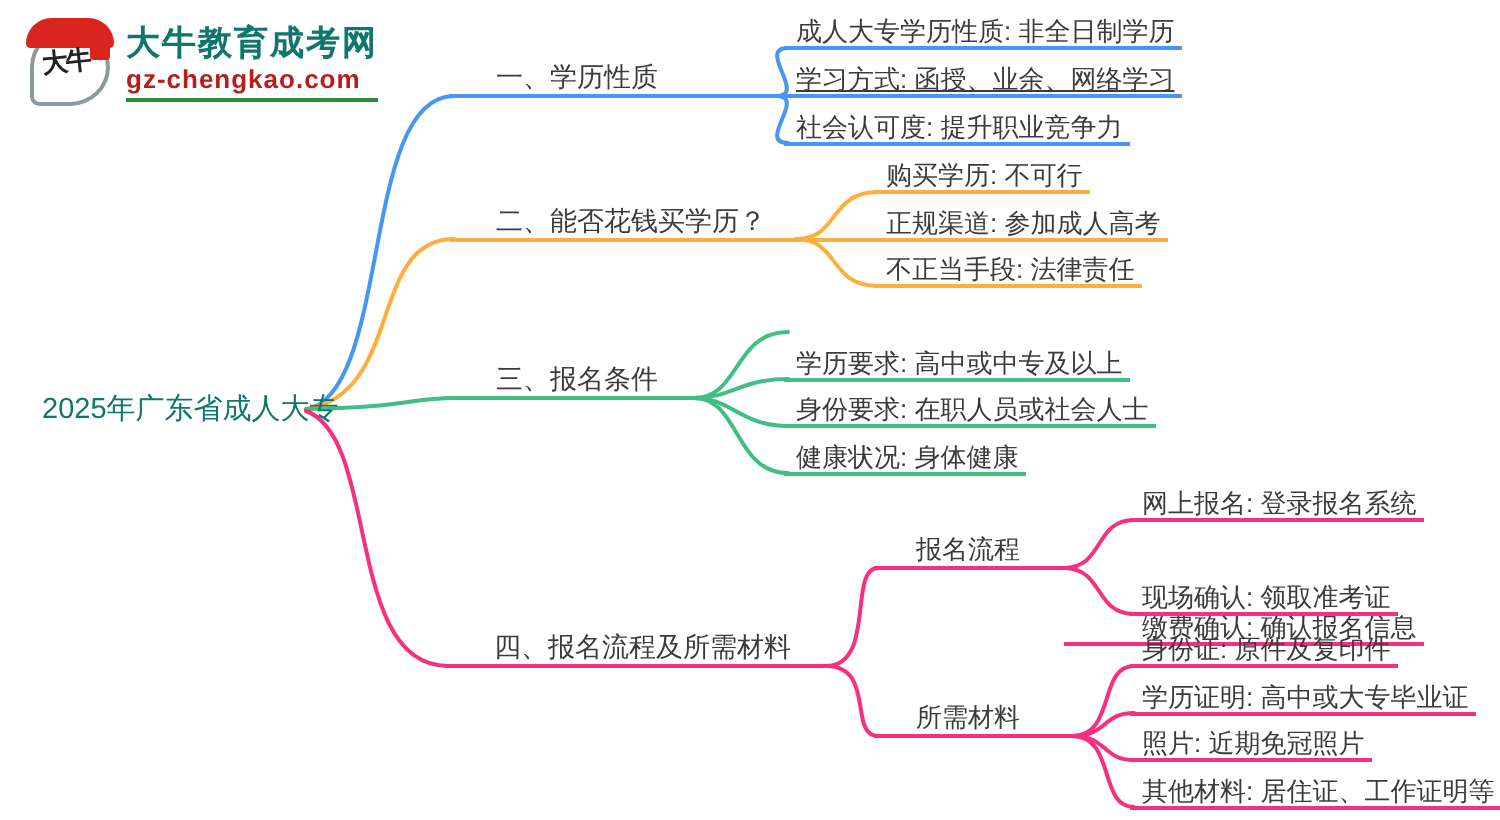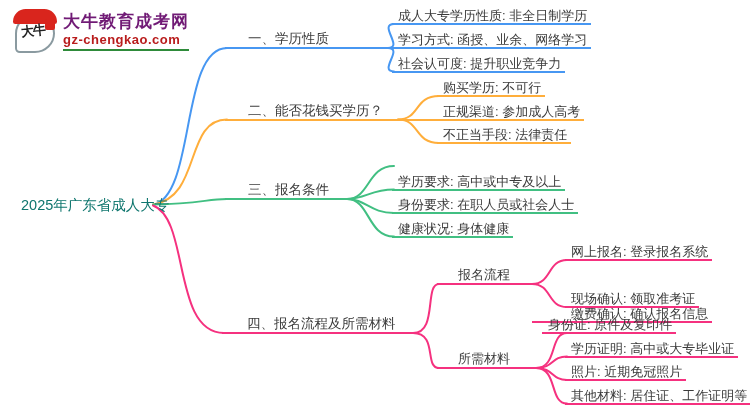--- a/index.html
+++ b/index.html
@@ -61,48 +61,48 @@
   </svg>
 
   <div class="logo">
     <div class="logo-icon">
       <div class="logo-bubble"></div>
       <div class="logo-arc" style="background: rgb(217, 37, 29);"></div>
       <span class="logo-chars">大牛</span>
       <div class="logo-seal" style="background: rgb(217, 37, 29);"></div>
     </div>
     <div class="logo-text" style="border-bottom-color: rgb(46, 139, 58);">
-      <div class="logo-name" style="color: #701a75;">大牛教育成考网</div>
+      <div class="logo-name" style="color: #0f766e;">大牛教育成考网</div>
       <div class="logo-url" style="color: #b91c1c;">gz-chengkao.com</div>
     </div>
   </div>
 
   <div class="lbl central" style="left:21px;top:196px;">2025年广东省成人大专</div>
 
   <div class="lbl node" style="left: 225px; top: 30px; width: 163px; padding-left: 23px; border-bottom-color: rgb(71, 151, 242);">一、学历性质</div>
   <div class="lbl leaf" style="left: 392px; top: 8px; padding-left: 6px; border-bottom-color: rgb(71, 151, 242);">成人大专学历性质: 非全日制学历</div>
-  <div class="lbl leaf" style="left: 388px; top: 32px; padding-left: 10px; border-bottom-color: rgb(71, 151, 242);">学习方式: 函授、业余、网络学习</div>
+  <div class="lbl leaf" style="left: 388px; top: 32px; padding-left: 10px; border-bottom-color: rgb(71, 151, 242); text-decoration: underline;">学习方式: 函授、业余、网络学习</div>
   <div class="lbl leaf" style="left: 392px; top: 55.5px; padding-left: 6px; border-bottom-color: rgb(71, 151, 242);">社会认可度: 提升职业竞争力</div>
 
   <div class="lbl node" style="left: 225px; top: 101.5px; width: 173px; padding-left: 23px; border-bottom-color: rgb(255, 174, 59);">二、能否花钱买学历？</div>
   <div class="lbl leaf" style="left: 437px; top: 80px; padding-left: 6px; border-bottom-color: rgb(255, 174, 59);">购买学历: 不可行</div>
   <div class="lbl leaf" style="left: 398px; top: 103.5px; padding-left: 45px; border-bottom-color: rgb(255, 174, 59);">正规渠道: 参加成人高考</div>
   <div class="lbl leaf" style="left: 437px; top: 127px; padding-left: 6px; border-bottom-color: rgb(255, 174, 59);">不正当手段: 法律责任</div>
 
   <div class="lbl node" style="left: 225px; top: 181px; width: 122px; padding-left: 23px; border-bottom-color: rgb(65, 191, 130);">三、报名条件</div>
   <div class="lbl leaf" style="left: 392px; top: 173.5px; padding-left: 6px; border-bottom-color: rgb(65, 191, 130);">学历要求: 高中或中专及以上</div>
   <div class="lbl leaf" style="left: 392px; top: 197px; padding-left: 6px; border-bottom-color: rgb(65, 191, 130);">身份要求: 在职人员或社会人士</div>
   <div class="lbl leaf" style="left: 392px; top: 220.5px; padding-left: 6px; border-bottom-color: rgb(65, 191, 130);">健康状况: 身体健康</div>
 
   <div class="lbl node" style="left: 222px; top: 315px; width: 191px; padding-left: 25px; border-bottom-color: rgb(245, 49, 127);">四、报名流程及所需材料</div>
 
   <div class="lbl subnode" style="left: 437px; top: 267px; width: 95px; padding-left: 21px; border-bottom-color: rgb(245, 49, 127);">报名流程</div>
   <div class="lbl leaf" style="left: 565px; top: 244px; padding-left: 6px; border-bottom-color: rgb(245, 49, 127);">网上报名: 登录报名系统</div>
   <div class="lbl leaf" style="left: 532px; top: 268px; padding-left: 39px; border-bottom-color: rgb(245, 49, 127); margin-top: 38px;">缴费确认: 确认报名信息</div>
   <div class="lbl leaf" style="left: 565px; top: 291px; padding-left: 6px; border-bottom-color: rgb(245, 49, 127);">现场确认: 领取准考证</div>
 
   <div class="lbl subnode" style="left: 437px; top: 351px; width: 99px; padding-left: 21px; border-bottom-color: rgb(245, 49, 127);">所需材料</div>
-  <div class="lbl leaf" style="left: 542px; top: 317px; padding-left: 6px; border-bottom-color: rgb(245, 49, 127); text-align: right;">身份证: 原件及复印件</div>
+  <div class="lbl leaf" style="left: 565px; top: 317px; padding-left: 6px; border-bottom-color: rgb(245, 49, 127); text-align: right;">身份证: 原件及复印件</div>
   <div class="lbl leaf" style="left: 565px; top: 340.5px; padding-left: 6px; border-bottom-color: rgb(245, 49, 127);">学历证明: 高中或大专毕业证</div>
   <div class="lbl leaf" style="left: 565px; top: 364px; padding-left: 6px; border-bottom-color: rgb(245, 49, 127);">照片: 近期免冠照片</div>
   <div class="lbl leaf" style="left: 565px; top: 387.5px; padding-left: 6px; border-bottom-color: rgb(245, 49, 127);">其他材料: 居住证、工作证明等</div>
 
 </div>
 
 </body></html>

